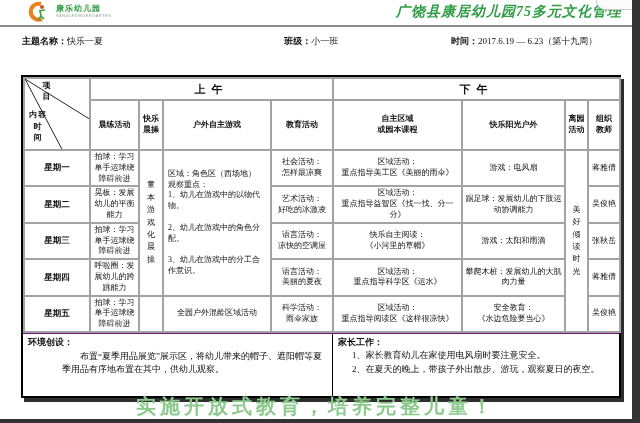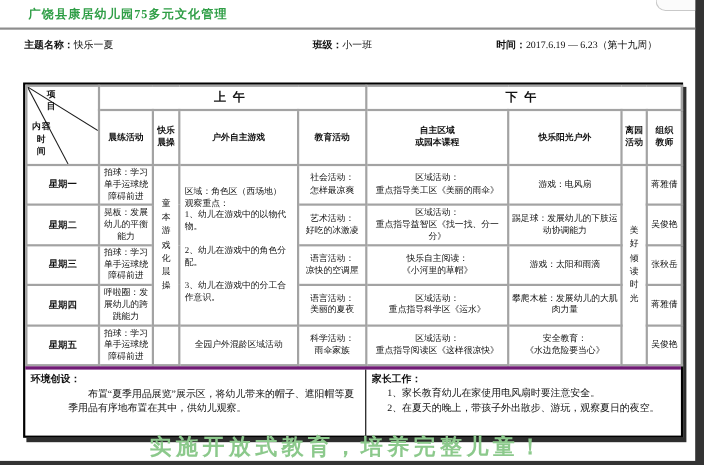--- a/index.html
+++ b/index.html
@@ -10,21 +10,21 @@
   .corner-tab { position:absolute; right:0; top:0; width:36px; height:10px;
                 background:#fbfbfb; border-radius:0 0 0 9px; border-left:1px solid #c9c9c9;
                 border-bottom:1px solid #c9c9c9; z-index:5; }
   
   .banner { height:27px; border-bottom:2px solid #8d8d8d; display:flex;
             justify-content:space-between; align-items:center; padding:1px 10px 2px 26px; }
   .logo { display:flex; align-items:center; gap:4px; }
   .logo-text { display:flex; flex-direction:column; line-height:1.1; }
   .logo-cn { color:#2f9e3f; font-weight:bold; font-size:8px; letter-spacing:1px; }
   .logo-en { color:#8aa78a; font-size:4px; letter-spacing:.4px; }
-  .motto { color:#2f9e46; font-size:11px; font-weight:bold; 
+  .motto { color:#2f9e46; font-size:14px; font-weight:bold; font-style:italic;
            font-family:"Liberation Serif","DejaVu Serif",serif; letter-spacing:1px; }
   
   .title { text-align:center; font-size:16px; font-weight:bold; letter-spacing:2px; margin-top:6px; }
   .info { display:flex; margin:8px 0 0 22px; width:596px; font-size:9px;
           font-family:"Liberation Serif","DejaVu Serif",serif; }
   .info .seg1{ width:44%; } .info .seg2{ width:28%; } .info .seg3{ width:28%; }
   .info b { font-family:"Liberation Sans",sans-serif; }
   
   .frame { position:absolute; left:21px; top:75px; width:600px; background:#fff;
            border:2px solid #000; box-shadow:3px 4px 0 #2e2e2e; }
@@ -44,39 +44,50 @@
           font-size:8px; text-align:center; }
   
   .corner { position:relative; padding:0; }
   .corner svg { position:absolute; left:0; top:0; width:100%; height:100%; }
   .corner .lbl { position:absolute; font-size:8px; font-weight:bold;
                  font-family:"Liberation Sans",sans-serif; }
   .lbl-project { left:17px; top:1px;  width:9px; word-break:break-all; line-height:1.4; }
   .lbl-content { left:4px;  top:31px; letter-spacing:1px; }
   .lbl-time    { left:8px;  top:42px; width:9px; word-break:break-all; line-height:1.4; }
   
-  .bottom { display:flex; border-top:3px solid #701a75; height:63px; width:596px; }
+  .bottom { display:flex; border-top:1px solid #701a75; height:63px; width:596px; }
   .env { width:309px; padding:2px 5px; font-size:9px; }
   .par { width:287px; padding:2px 5px; font-size:9px; border-left:1px solid #000; }
   .sec-label { font-weight:bold; font-size:9px; }
   .env-text { font-family:"Liberation Serif","DejaVu Serif",serif; text-indent:2em;
               line-height:1.5; margin-top:1px;margin-left:34px; }
   .par-item { font-family:"Liberation Serif","DejaVu Serif",serif; padding-left:14px;
               line-height:1.55; }
   
   .slogan { position:absolute; left:0; top:393px; width:632px; text-align:center;
             font-size:20px; font-weight:bold; color:#8cc98c; letter-spacing:4px;
             font-family:"Liberation Serif","DejaVu Serif",serif; }
 </style>
 </head>
 <body>
 
 <div class="page">
 
   <div class="banner">
+    <div class="logo">
+      <svg width="26" height="22" viewBox="0 0 26 22">
+        <path d="M15 3 A 8 8 0 1 0 16 18" stroke="#e8821e" stroke-width="4" fill="none"></path>
+        <circle cx="16" cy="6" r="2" fill="#d64b2a"></circle>
+        <path d="M13 10 L19 9 M14 9 L15 15 M15 15 L12 19 M15 15 L18 18" stroke="#3aa33a" stroke-width="1.6" fill="none"></path>
+      </svg>
+      <div class="logo-text">
+        <span class="logo-cn">康乐幼儿园</span>
+        <span class="logo-en">KANGLEKINDERGARTEN</span>
+      </div>
+    </div>
     <div class="motto">广饶县康居幼儿园75多元文化管理</div>
   </div>
   <div class="corner-tab"></div>
 
 
   <div class="info">
     <span class="seg1"><b>主题名称：</b><span>快乐一夏</span></span>
     <span class="seg2"><b>班级：</b><span>小一班</span></span>
     <span class="seg3"><b>时间：</b><span>2017.6.19 — 6.23（第十九周）</span></span>
   </div>

